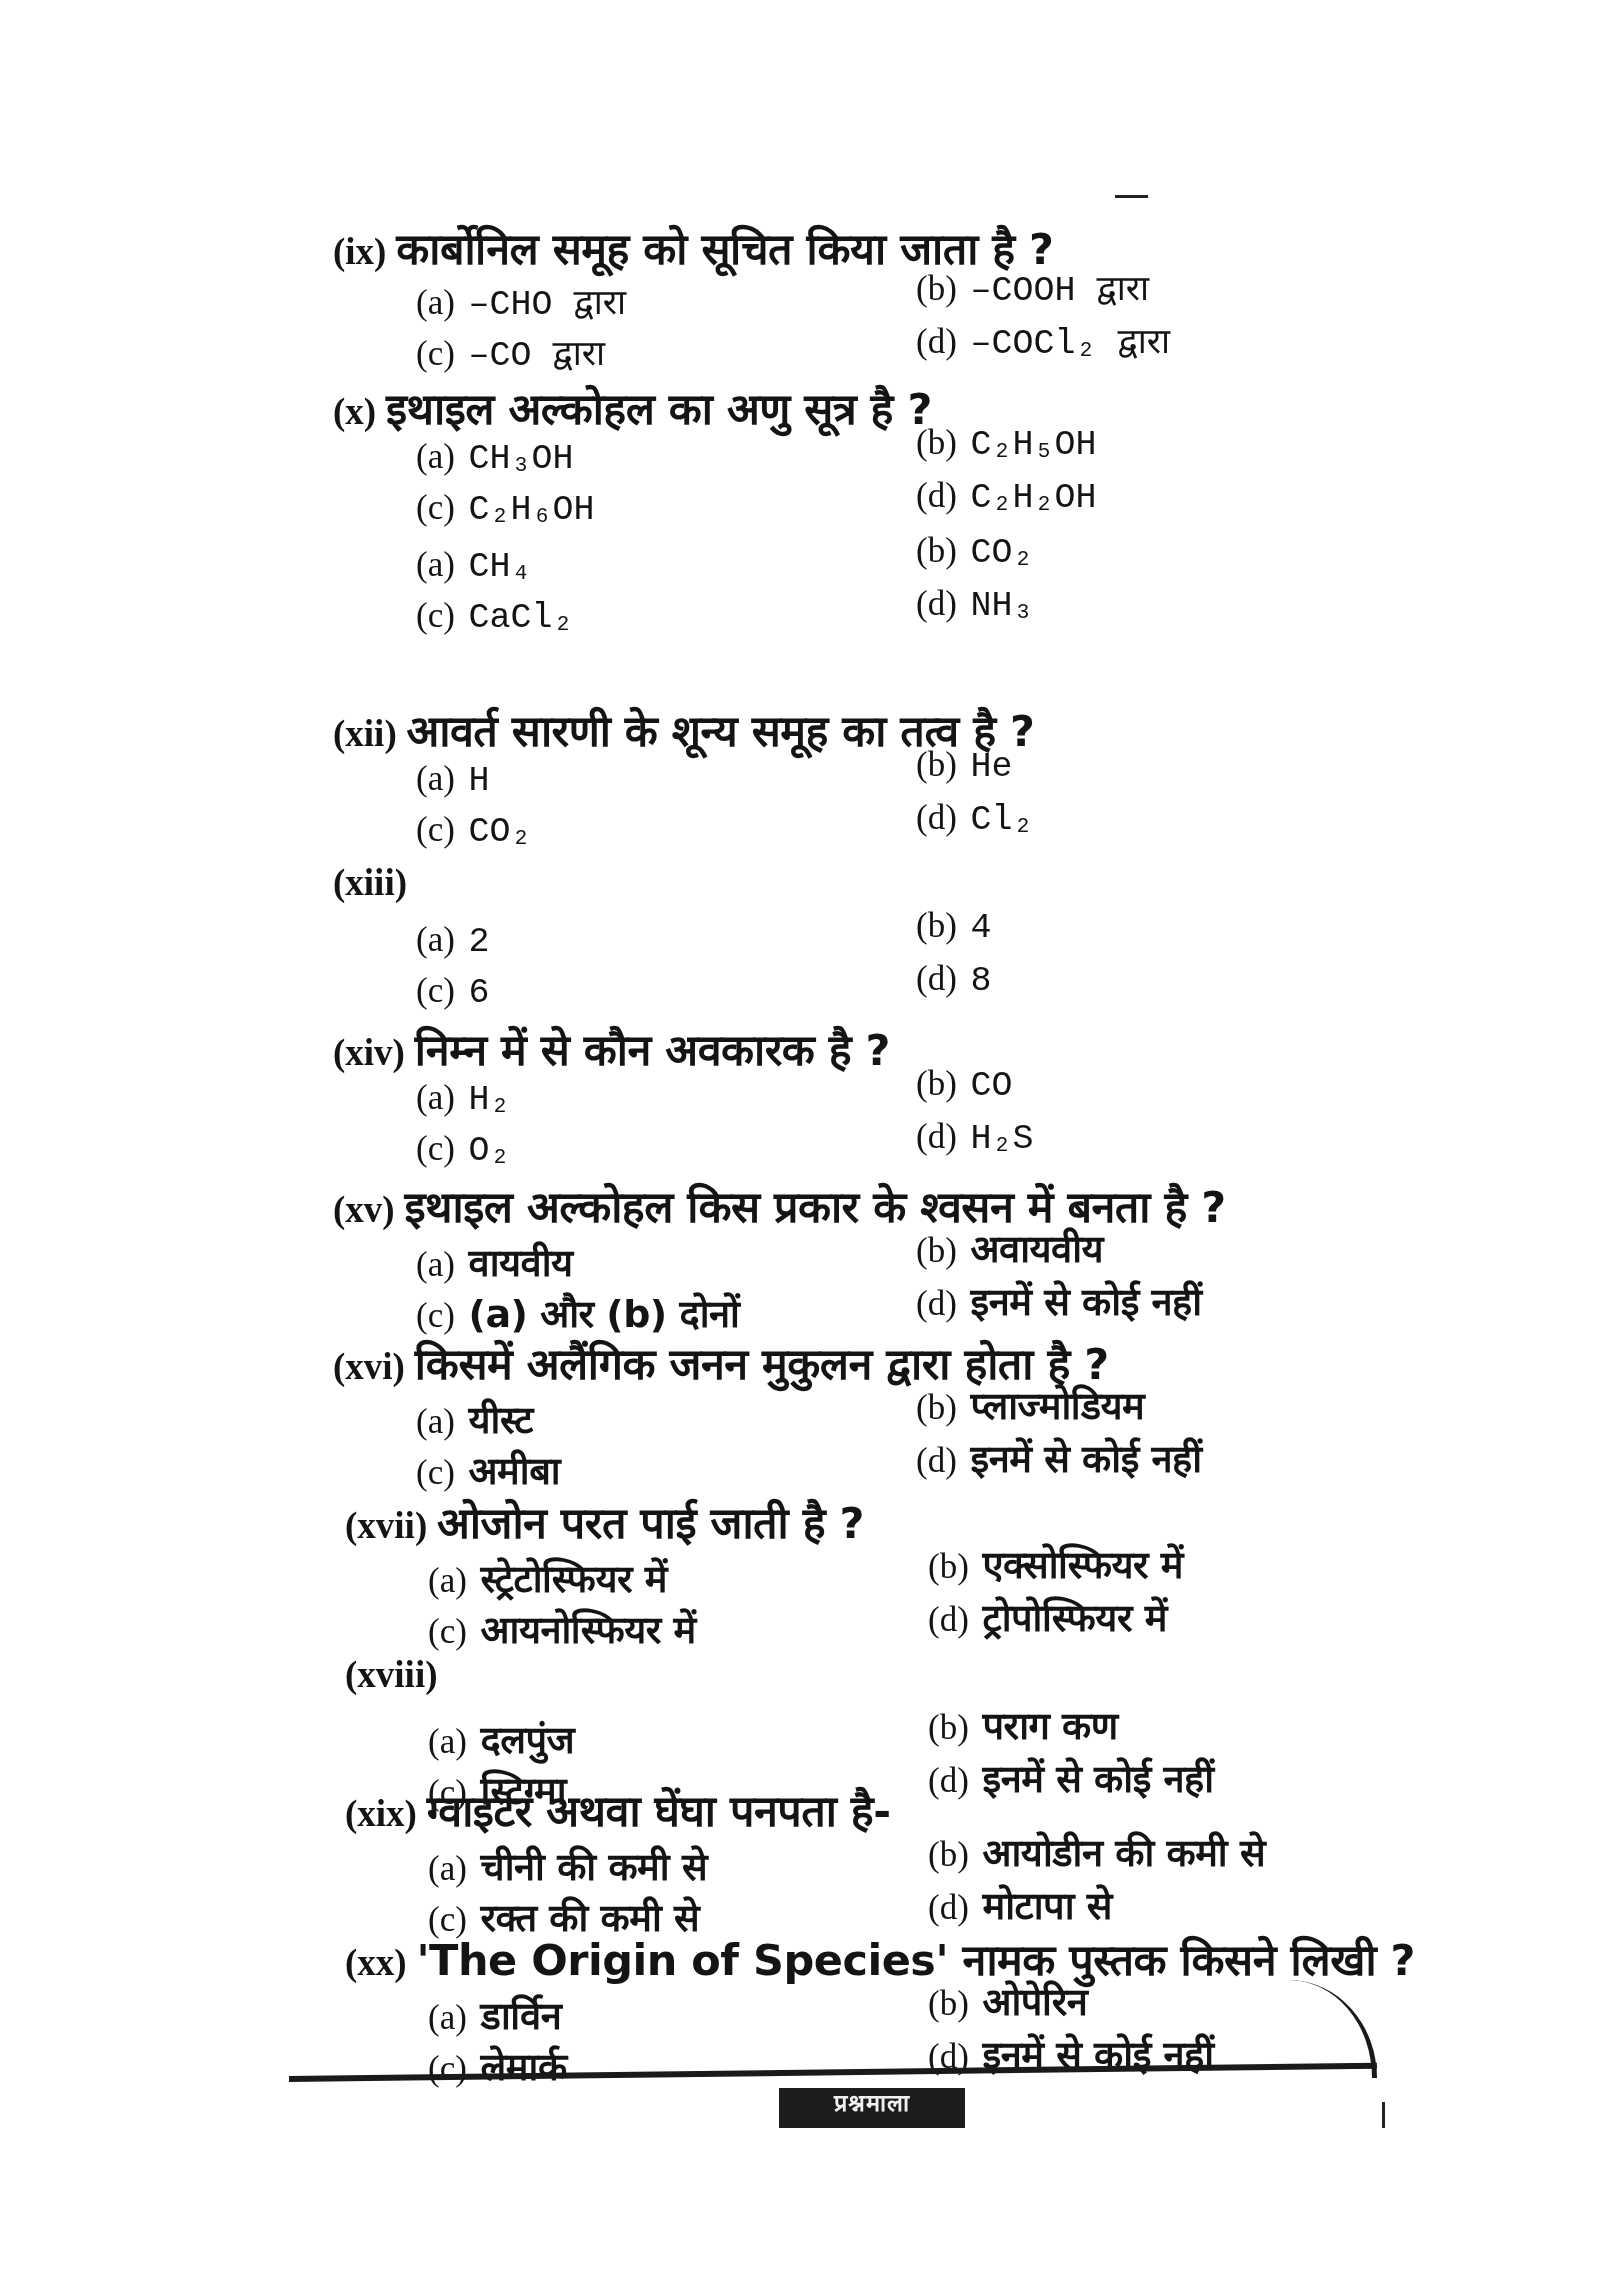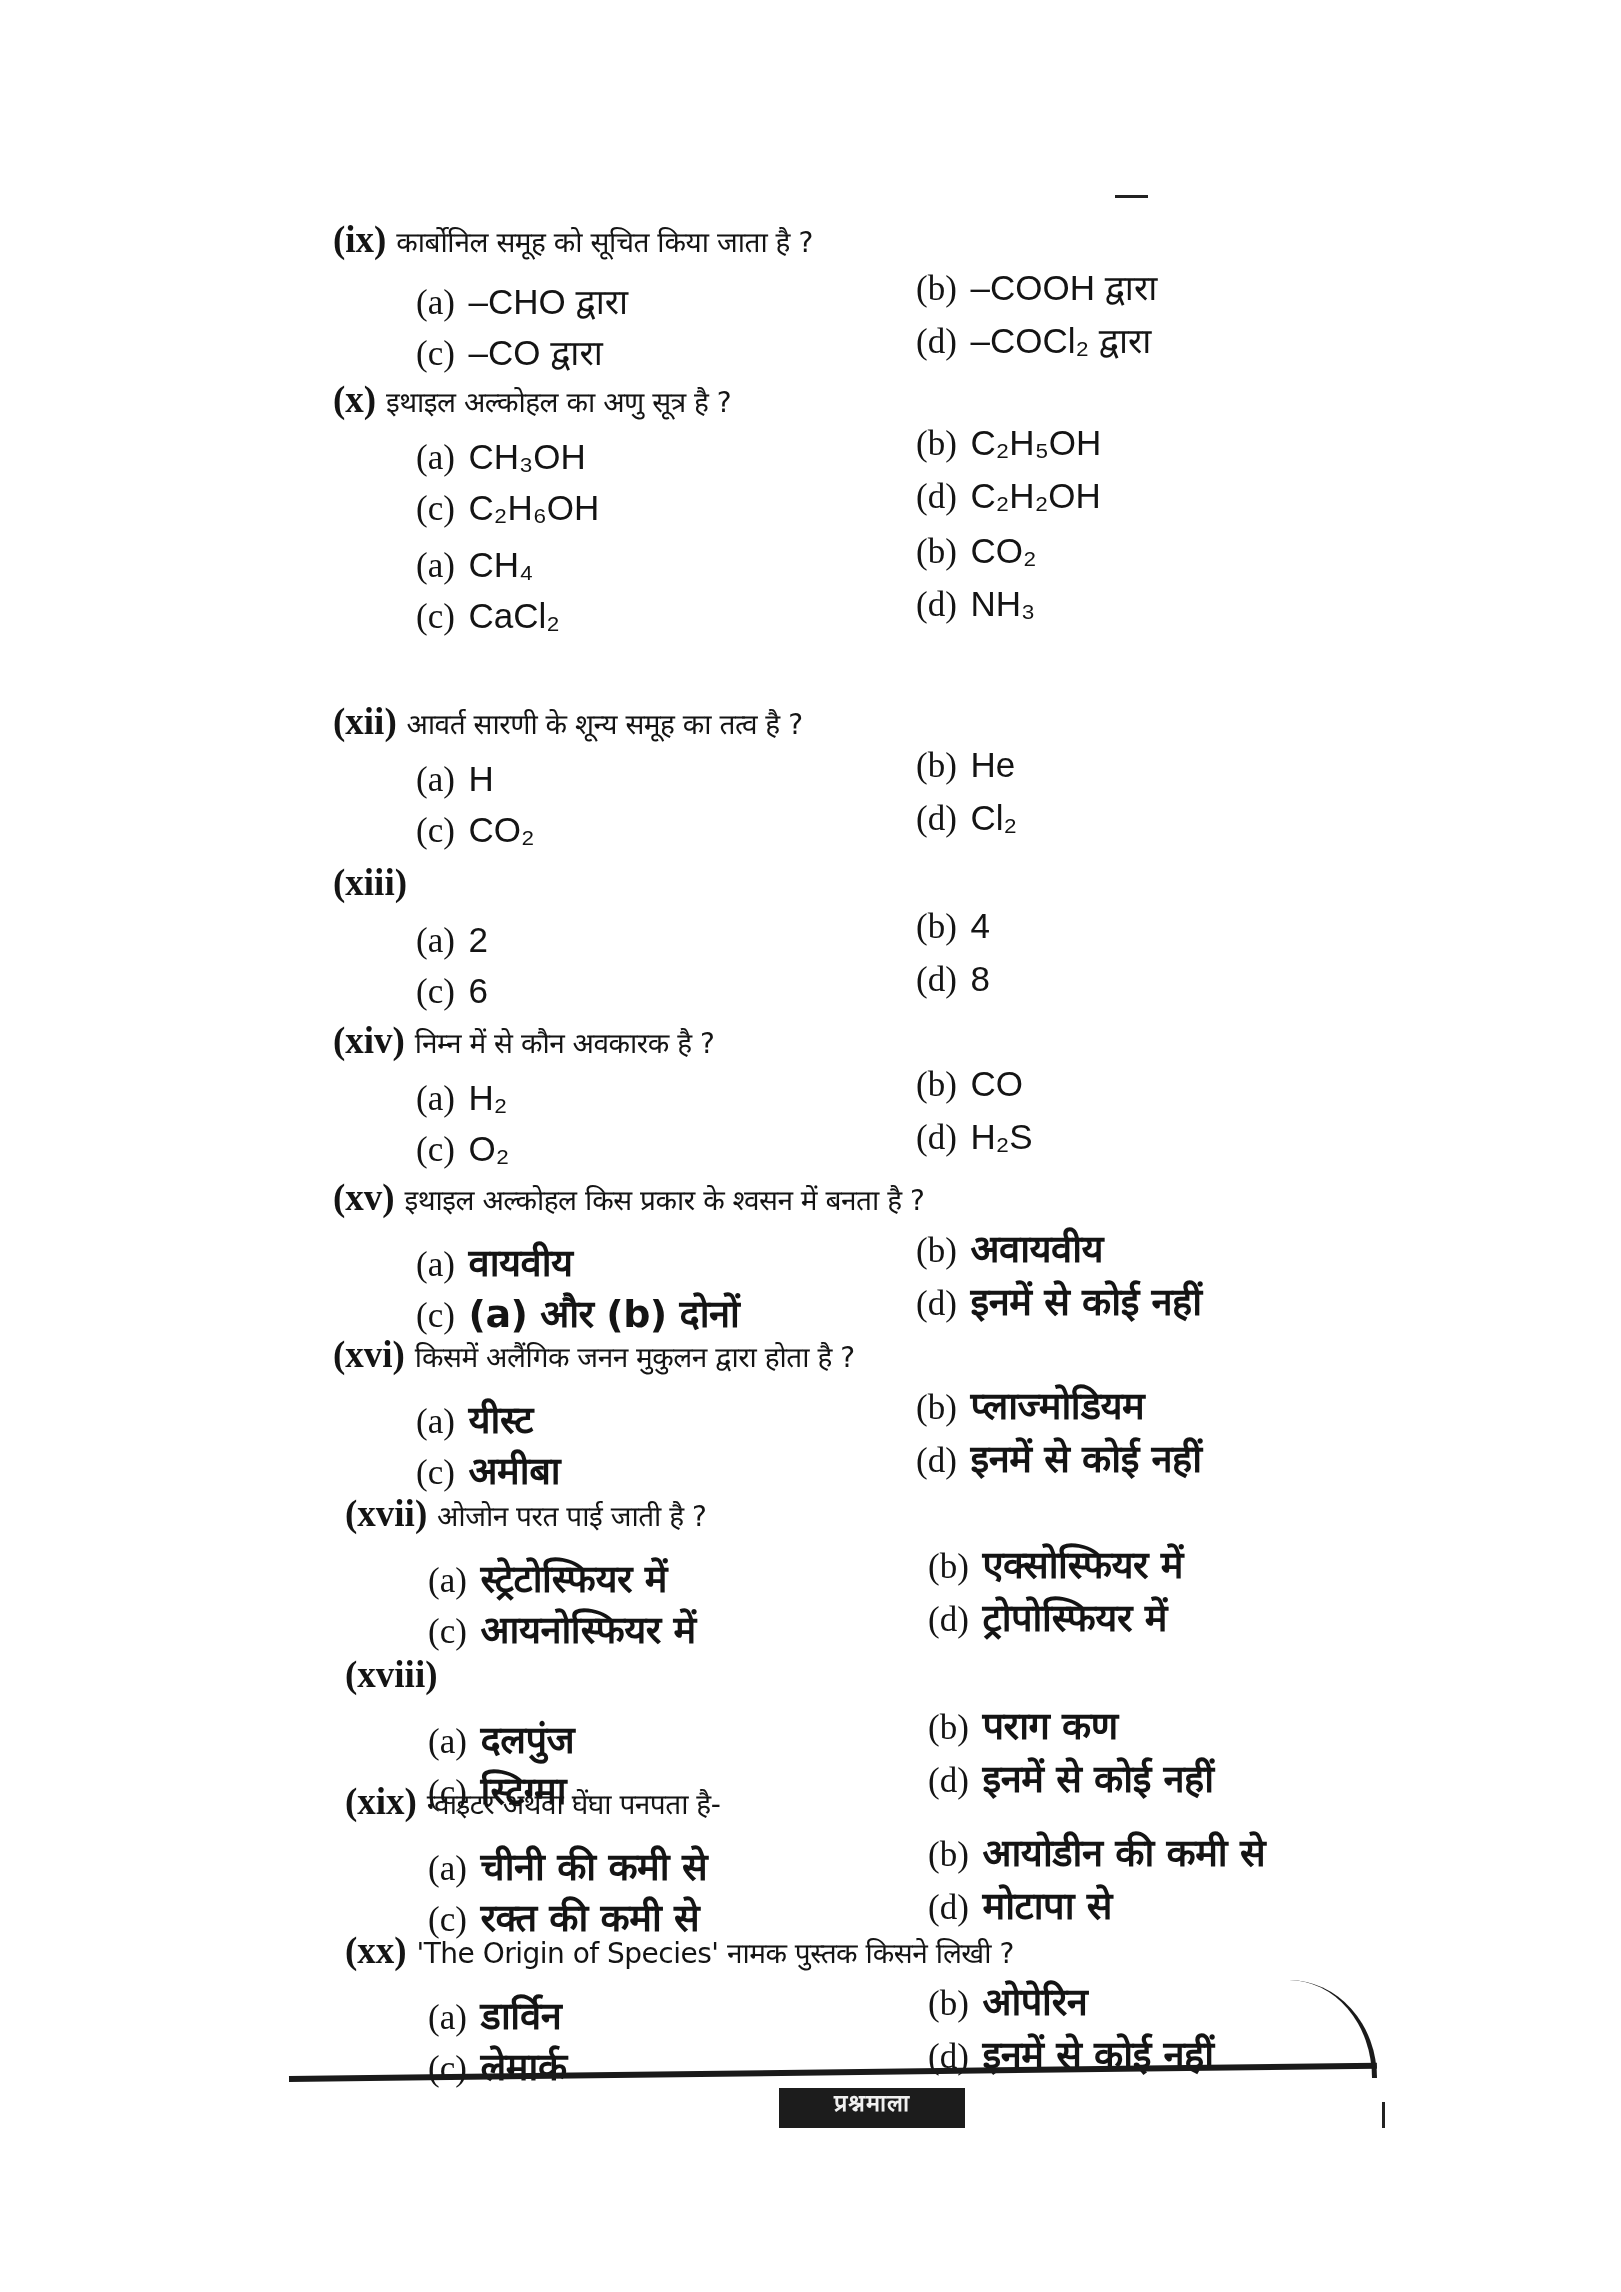--- a/index.html
+++ b/index.html
@@ -5,25 +5,25 @@
   html, body { margin: 0; padding: 0; background: #ffffff; }
   body {
     width: 1621px; height: 2293px; position: relative; overflow: hidden;
     font-family: "DejaVu Serif", "Liberation Serif", serif; color: #141414;
   }
   .page { position: absolute; left: 0; top: 0; width: 1621px; height: 2293px; }
   .top-dash { position: absolute; left: 1115px; top: 195px; width: 33px; height: 2.9px; background: #222; }
   .question { position: absolute; left: 333px; width: 980px; }
   .q-line { display: flex; align-items: baseline; font-size: 37px; font-weight: bold; height: 53px; white-space: nowrap; }
   .q-num { font-family: "Liberation Serif", serif; font-weight: bold; margin-right: 9.8px; }
-  .q-text { font-family: "DejaVu Sans", sans-serif; font-weight: normal; font-size: 28px; letter-spacing: -0.5px; }
+  .q-text { font-family: "DejaVu Sans", sans-serif; font-weight: bold; font-size: 43px; letter-spacing: -0.5px; }
   .opts { position: relative; height: 108px; }
   .opt { position: absolute; display: flex; align-items: baseline; font-size: 35px; white-space: nowrap; }
   .opt .lbl { font-family: "Liberation Serif", serif; margin-right: 13.7px; }
-  .opt .val { font-family: Liberation Sans, sans-serif; }
+  .opt .val { font-family: Liberation Mono, monospace; }
   .opt .val.hi { font-family: "DejaVu Sans", sans-serif; font-weight: bold; font-size: 38px; letter-spacing: -0.5px; }
   .oa { left: 83px; top: 5.9px; }
   .ob { left: 583px; top: -7.8px; }
   .oc { left: 83px; top: 57px; }
   .od { left: 583px; top: 45px; }
   .footer-rule { position: absolute; left: 289px; top: 2076px; width: 1088px; height: 5.9px; background: #1a1a1a; transform: rotate(-0.7deg); transform-origin: left; }
   .footer-curl { position: absolute; left: 1284px; top: 1980px; width: 88px; height: 98px; border-right: 5.9px solid #1a1a1a; border-top-right-radius: 88px 98px; }
   .footer-tick { position: absolute; left: 1382px; top: 2102px; width: 2.9px; height: 25.5px; background: #222; }
   .footer-label { position: absolute; left: 779px; top: 2088px; width: 186px; height: 40px; background: #1c1c1c; color: #f0f0f0; font-family: "DejaVu Sans", sans-serif; font-weight: bold; font-size: 23.5px; text-align: center; line-height: 31px; letter-spacing: 1px; }
 </style>

